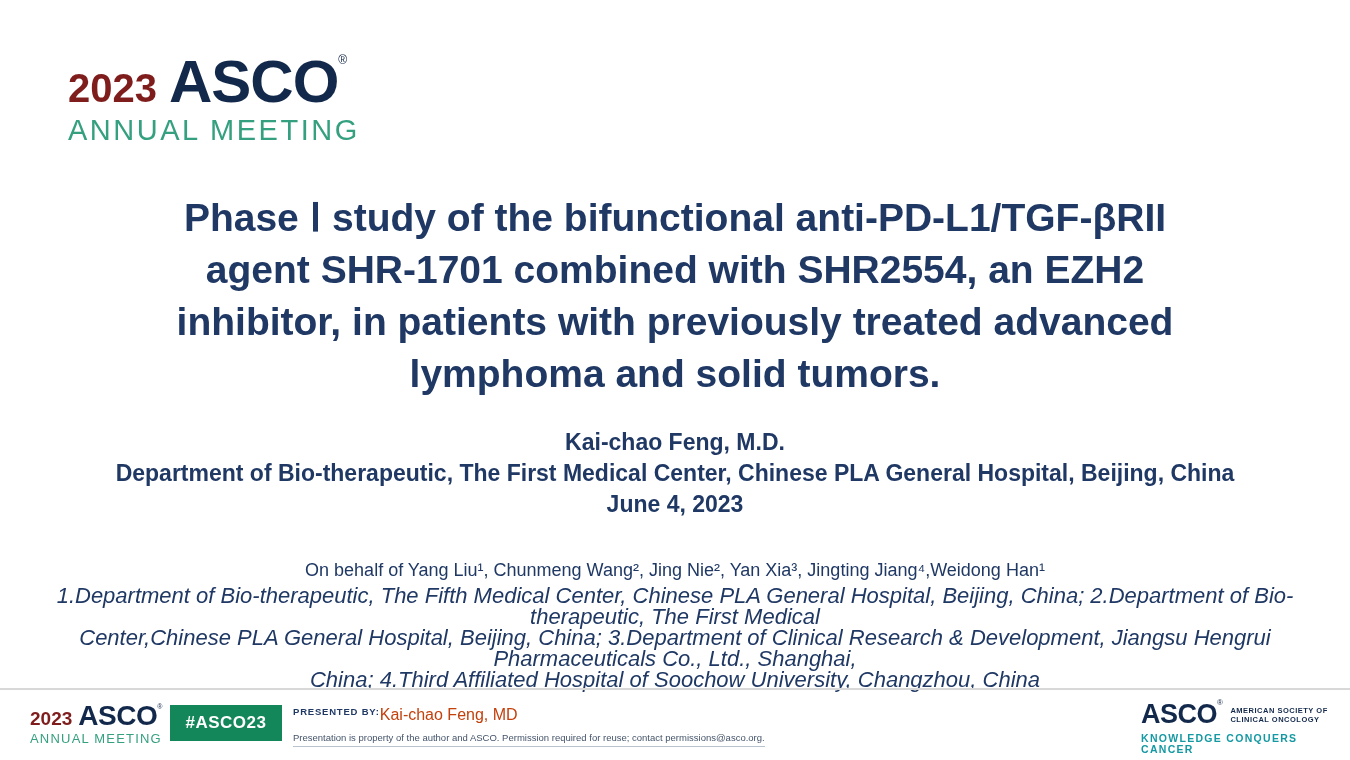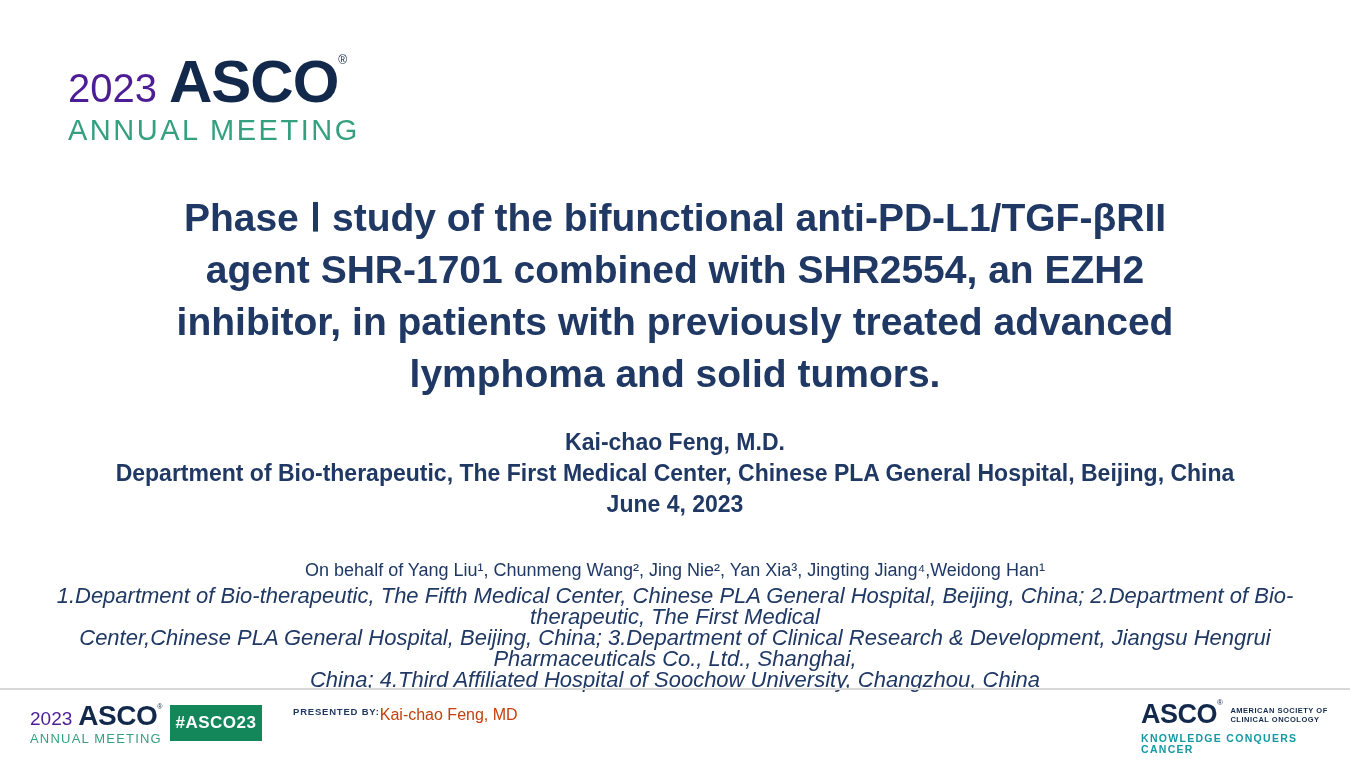--- a/index.html
+++ b/index.html
@@ -19,22 +19,22 @@
     left: 68px;
     top: 52px;
     line-height: 1;
   }
   .header-logo .logo-row {
     display: flex;
     align-items: flex-end;
     gap: 12px;
   }
   .logo-year {
-    color: #4c1d95;
-    font-weight: 400;
+    color: #7f1d1d;
+    font-weight: 700;
     font-size: 40px;
     letter-spacing: 0px;
     padding-bottom: 4px;
   }
   .logo-asco {
     color: #13294B;
     font-weight: 700;
     font-size: 60px;
     letter-spacing: -1px;
     position: relative;
@@ -128,21 +128,21 @@
   .footer-logo .logo-row { display: flex; align-items: flex-end; gap: 6px; }
   .footer-logo .logo-year { font-size: 19px; padding-bottom: 2px; }
   .footer-logo .logo-asco { font-size: 28px; letter-spacing: -0.5px; }
   .footer-logo .logo-reg { font-size: 7px; top: 1px; }
   .footer-logo .logo-tagline { font-size: 13px; letter-spacing: 1.2px; margin-top: 2px; }
 
   .hashtag-badge {
     position: absolute;
     left: 170px;
     top: 705px;
-    width: 92px;
+    width: 112px;
     height: 36px;
     background: #14875a;
     color: #ffffff;
     font-weight: 700;
     font-size: 17px;
     display: flex;
     align-items: center;
     justify-content: center;
     letter-spacing: 0.5px;
   }
@@ -247,20 +247,21 @@
   <div class="logo-tagline">ANNUAL MEETING</div>
 </div>
 
 <div class="hashtag-badge">#ASCO23</div>
 
 <div class="presented-block">
   <div class="presented-row">
     <span class="presented-label">PRESENTED BY:</span>
     <span class="presented-name">Kai-chao Feng, MD</span>
   </div>
+  <span class="footer-disclaimer">Presentation is property of the author and ASCO. Permission required for reuse; contact permissions@asco.org.</span>
 </div>
 
 <div class="asco-org-logo">
   <div class="asco-org-top">
     <span class="asco-org-wordmark"><span>ASCO</span><sup class="logo-reg">®</sup></span>
     <span class="asco-org-name"><span>AMERICAN SOCIETY OF</span><br><span>CLINICAL ONCOLOGY</span></span>
   </div>
   <div class="asco-org-tagline">KNOWLEDGE CONQUERS CANCER</div>
 </div>
 

